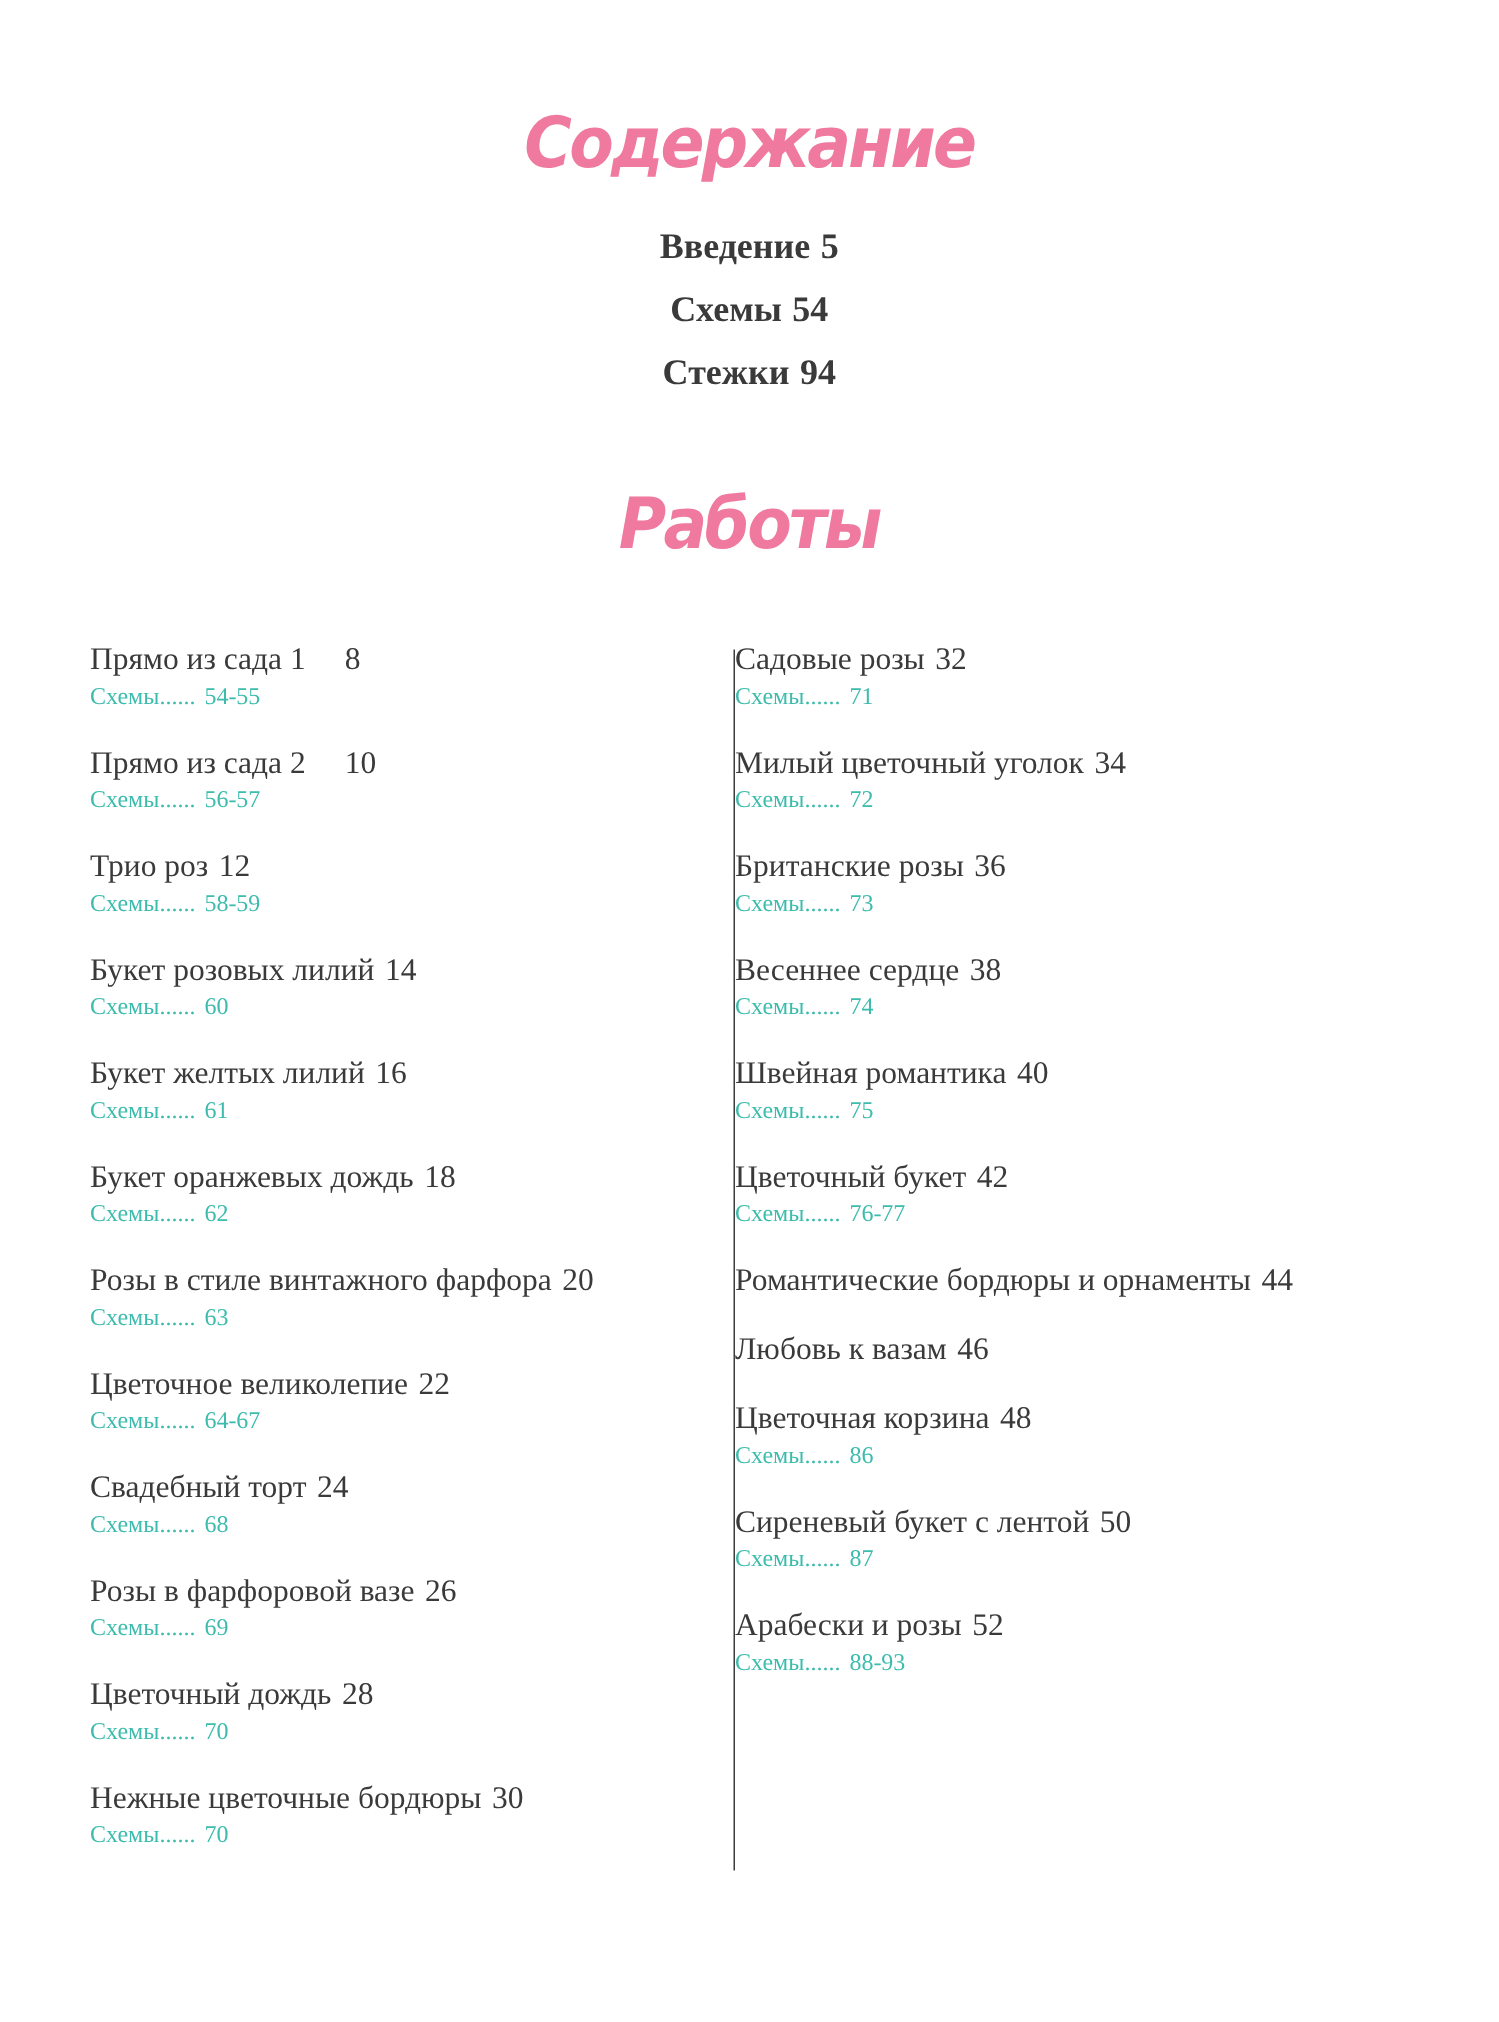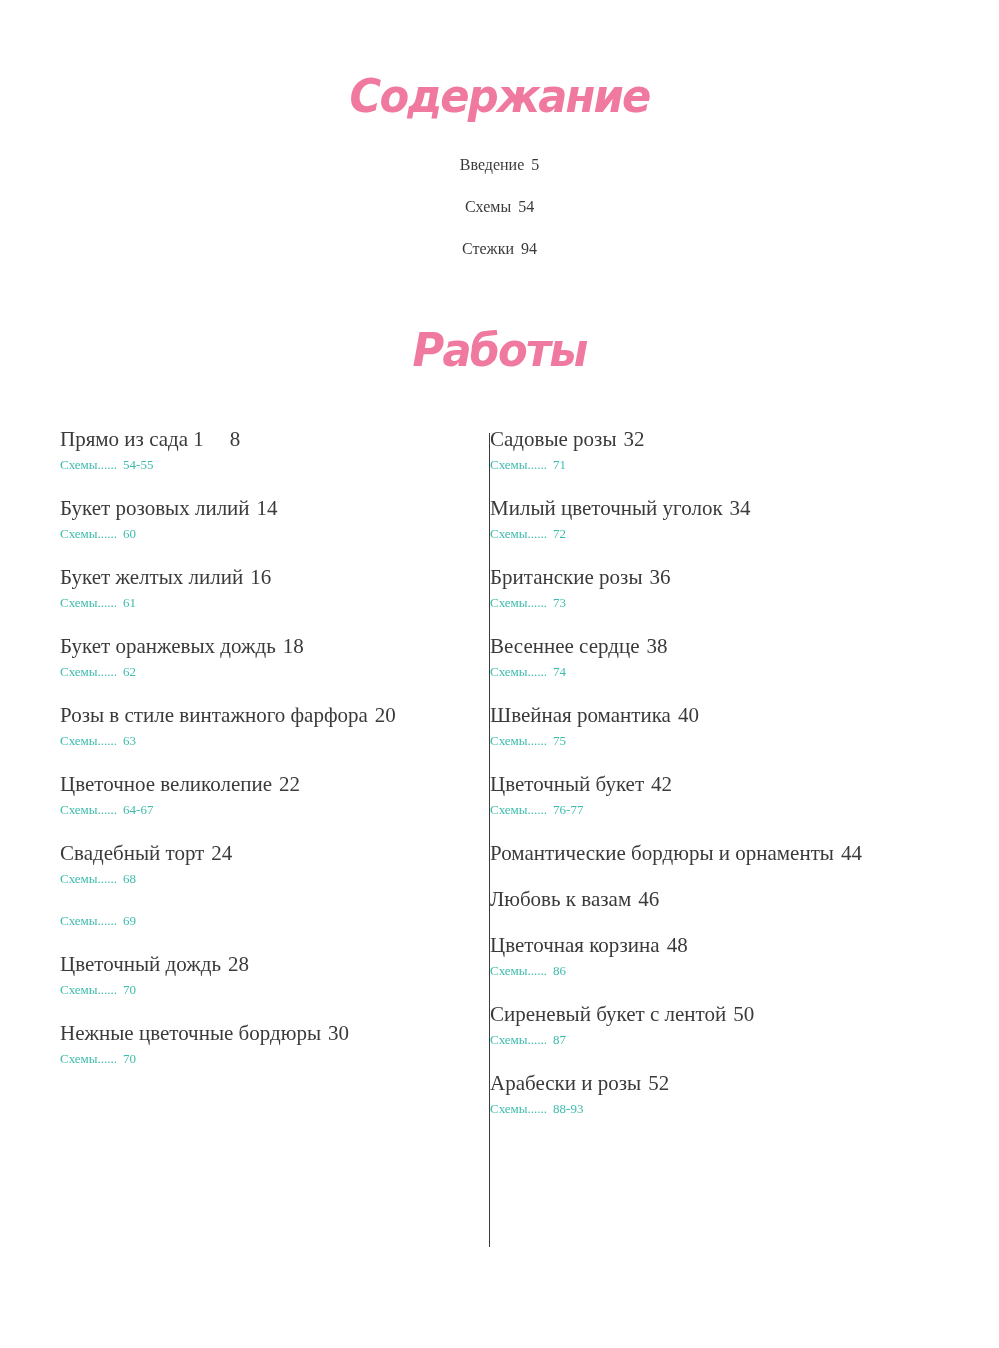--- a/index.html
+++ b/index.html
@@ -35,21 +35,22 @@
   .intro-list {
     position: absolute;
     top: 144px;
     left: 0;
     width: 100%;
     text-align: center;
   }
   .intro-item {
     height: 42px;
     line-height: 42px;
-    font-size: 16px;
+    font-size: 24px;
+    font-weight: bold;
   }
   .intro-item .pg { margin-left: 7px; }
 
   .column {
     position: absolute;
     top: 426px;
     text-align: left;
   }
   .column-left  { left: 60px;  width: 429px; }
   .column-right { left: 490px; width: 430px; }
@@ -66,21 +67,21 @@
   .work-entry { margin-bottom: 19px; }
   .entry-line {
     font-size: 21px;
     line-height: 27px;
     color: #3a3a3a;
     white-space: nowrap;
   }
   .entry-page { margin-left: 7px; }
   .entry-page.wide-gap { margin-left: 26px; }
   .entry-schemes {
-    font-size: 13px;
+    font-size: 16px;
     line-height: 23px;
     color: #3dbcad;
     white-space: nowrap;
   }
   .schemes-pages { margin-left: 6px; }
 </style>
 </head>
 <body>
 
 <div class="page">
@@ -98,21 +99,37 @@
   <div class="column column-left">
   <div class="work-entry">
     <div class="entry-line">
       <span>Прямо из сада 1</span><span class="entry-page wide-gap">8</span>
     </div>
     <div class="entry-schemes">
       <span>Схемы......</span><span class="schemes-pages">54-55</span>
     </div>
   </div>
 
-
+  <div class="work-entry">
+    <div class="entry-line">
+      <span>Прямо из сада 2</span><span class="entry-page wide-gap">10</span>
+    </div>
+    <div class="entry-schemes">
+      <span>Схемы......</span><span class="schemes-pages">56-57</span>
+    </div>
+  </div>
+
+  <div class="work-entry">
+    <div class="entry-line">
+      <span>Трио роз</span><span class="entry-page">12</span>
+    </div>
+    <div class="entry-schemes">
+      <span>Схемы......</span><span class="schemes-pages">58-59</span>
+    </div>
+  </div>
 
   <div class="work-entry">
     <div class="entry-line">
       <span>Букет розовых лилий</span><span class="entry-page">14</span>
     </div>
     <div class="entry-schemes">
       <span>Схемы......</span><span class="schemes-pages">60</span>
     </div>
   </div>
 
@@ -155,20 +172,23 @@
   <div class="work-entry">
     <div class="entry-line">
       <span>Свадебный торт</span><span class="entry-page">24</span>
     </div>
     <div class="entry-schemes">
       <span>Схемы......</span><span class="schemes-pages">68</span>
     </div>
   </div>
 
   <div class="work-entry">
+    <div class="entry-line">
+      <span>Розы в фарфоровой вазе</span><span class="entry-page">26</span>
+    </div>
     <div class="entry-schemes">
       <span>Схемы......</span><span class="schemes-pages">69</span>
     </div>
   </div>
 
   <div class="work-entry">
     <div class="entry-line">
       <span>Цветочный дождь</span><span class="entry-page">28</span>
     </div>
     <div class="entry-schemes">

